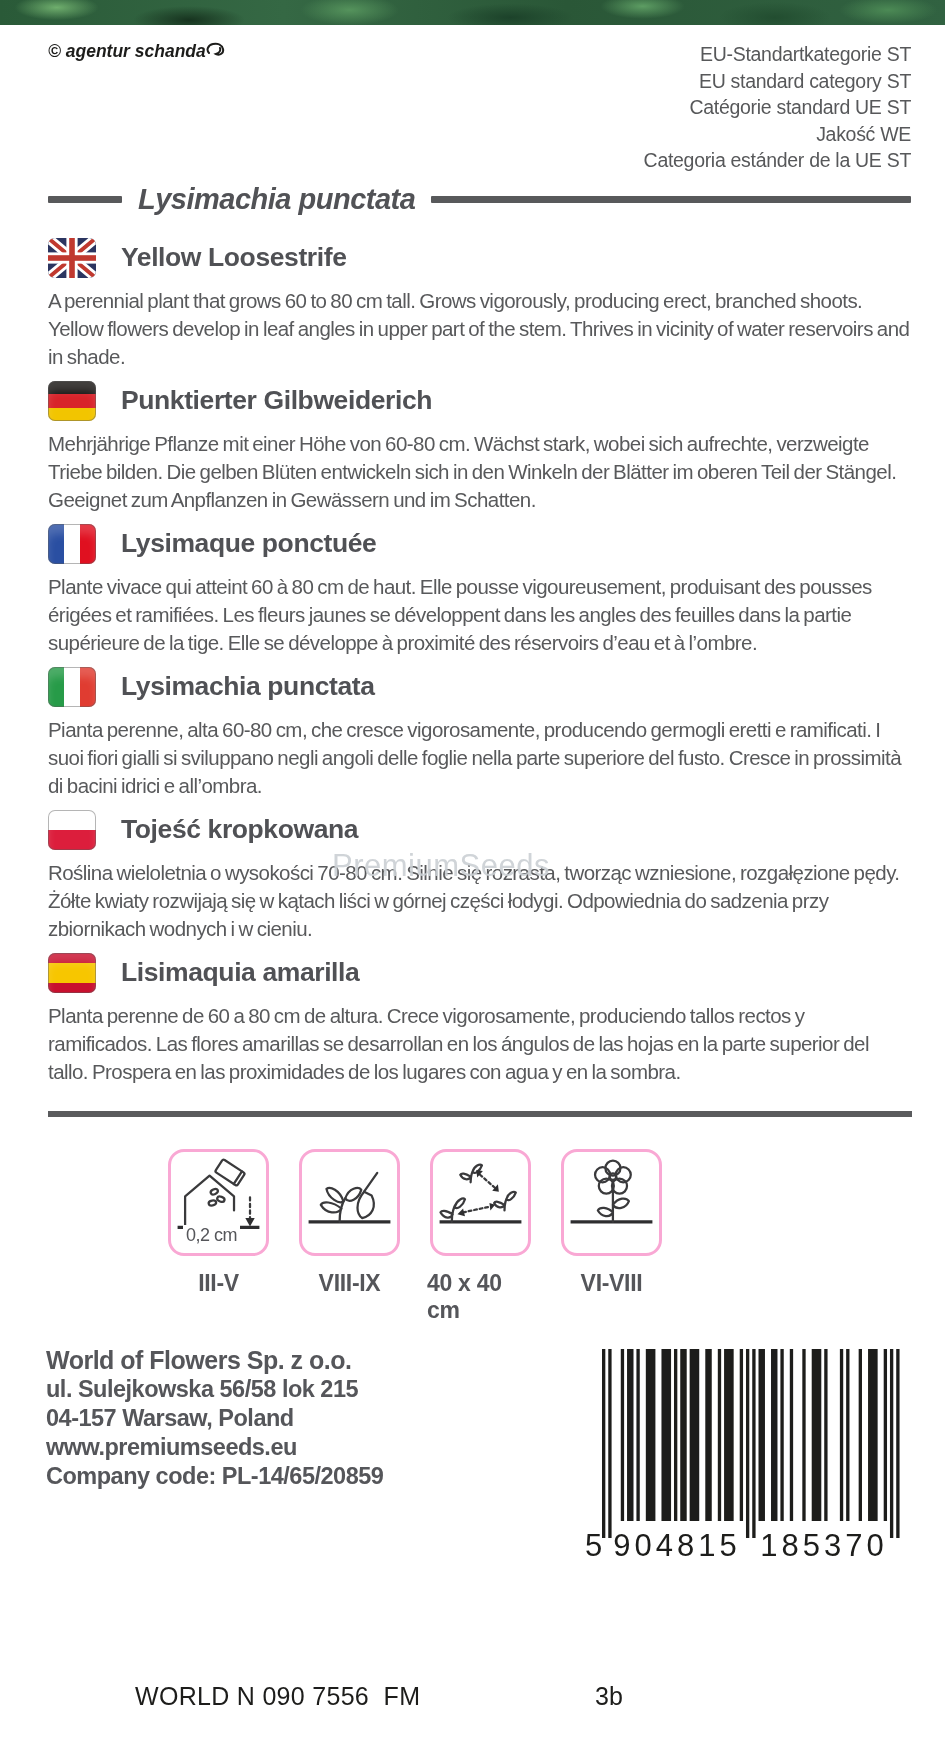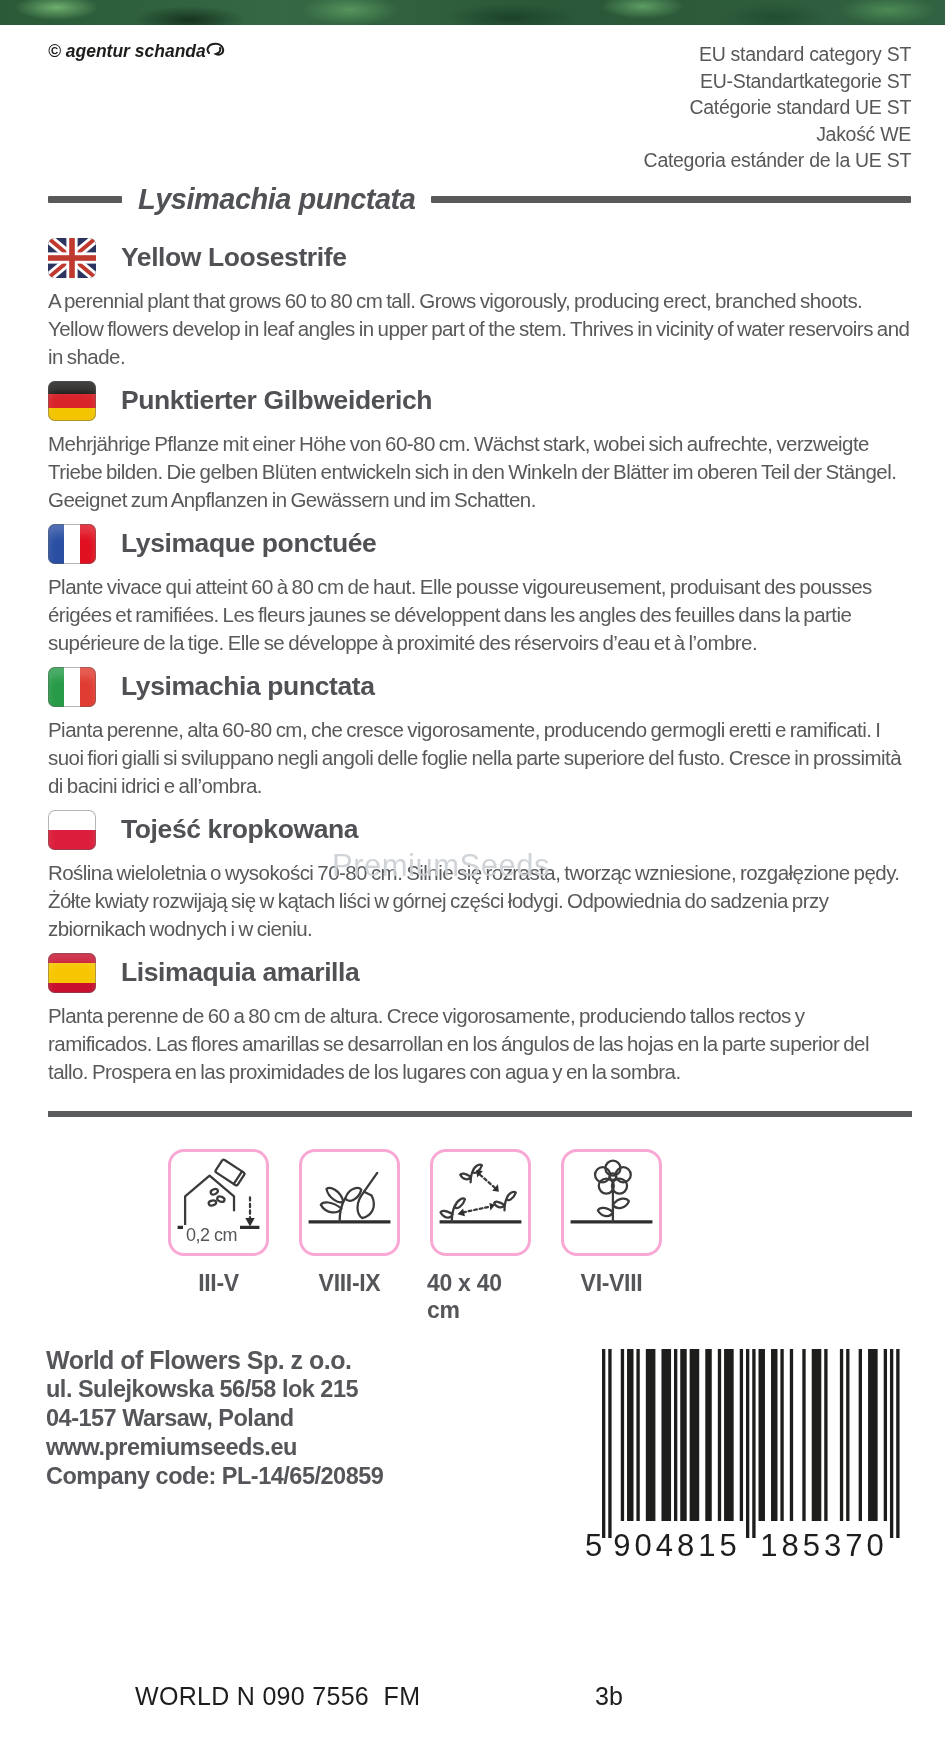--- a/index.html
+++ b/index.html
@@ -81,22 +81,22 @@
       <div class="copyright">
         <span>© agentur schanda</span>
         <span>
           <svg width="20" height="16" viewBox="0 0 20 16">
               <path d="M3 12 C0 9 2 4 7 3 C12 2 16 4 17 8 C18 12 14 15 10 13 C13 12 15 10 14 7" stroke="#1d1d1b" stroke-width="2" fill="none" stroke-linecap="round"></path>
             </svg>
         </span>
       </div>
     </div>
     <div class="eu-cat">
+      <div>EU-Standartkategorie ST</div>
       <div>EU standard category ST</div>
-      <div>EU-Standartkategorie ST</div>
       <div>Catégorie standard UE ST</div>
       <div>Jakość WE</div>
       <div>Categoria estánder de la UE ST</div>
     </div>
   </div>
 
   <div class="title-row">
     <div class="rule short"></div>
     <h1 class="latin-title">Lysimachia punctata</h1>
     <div class="rule long"></div>

